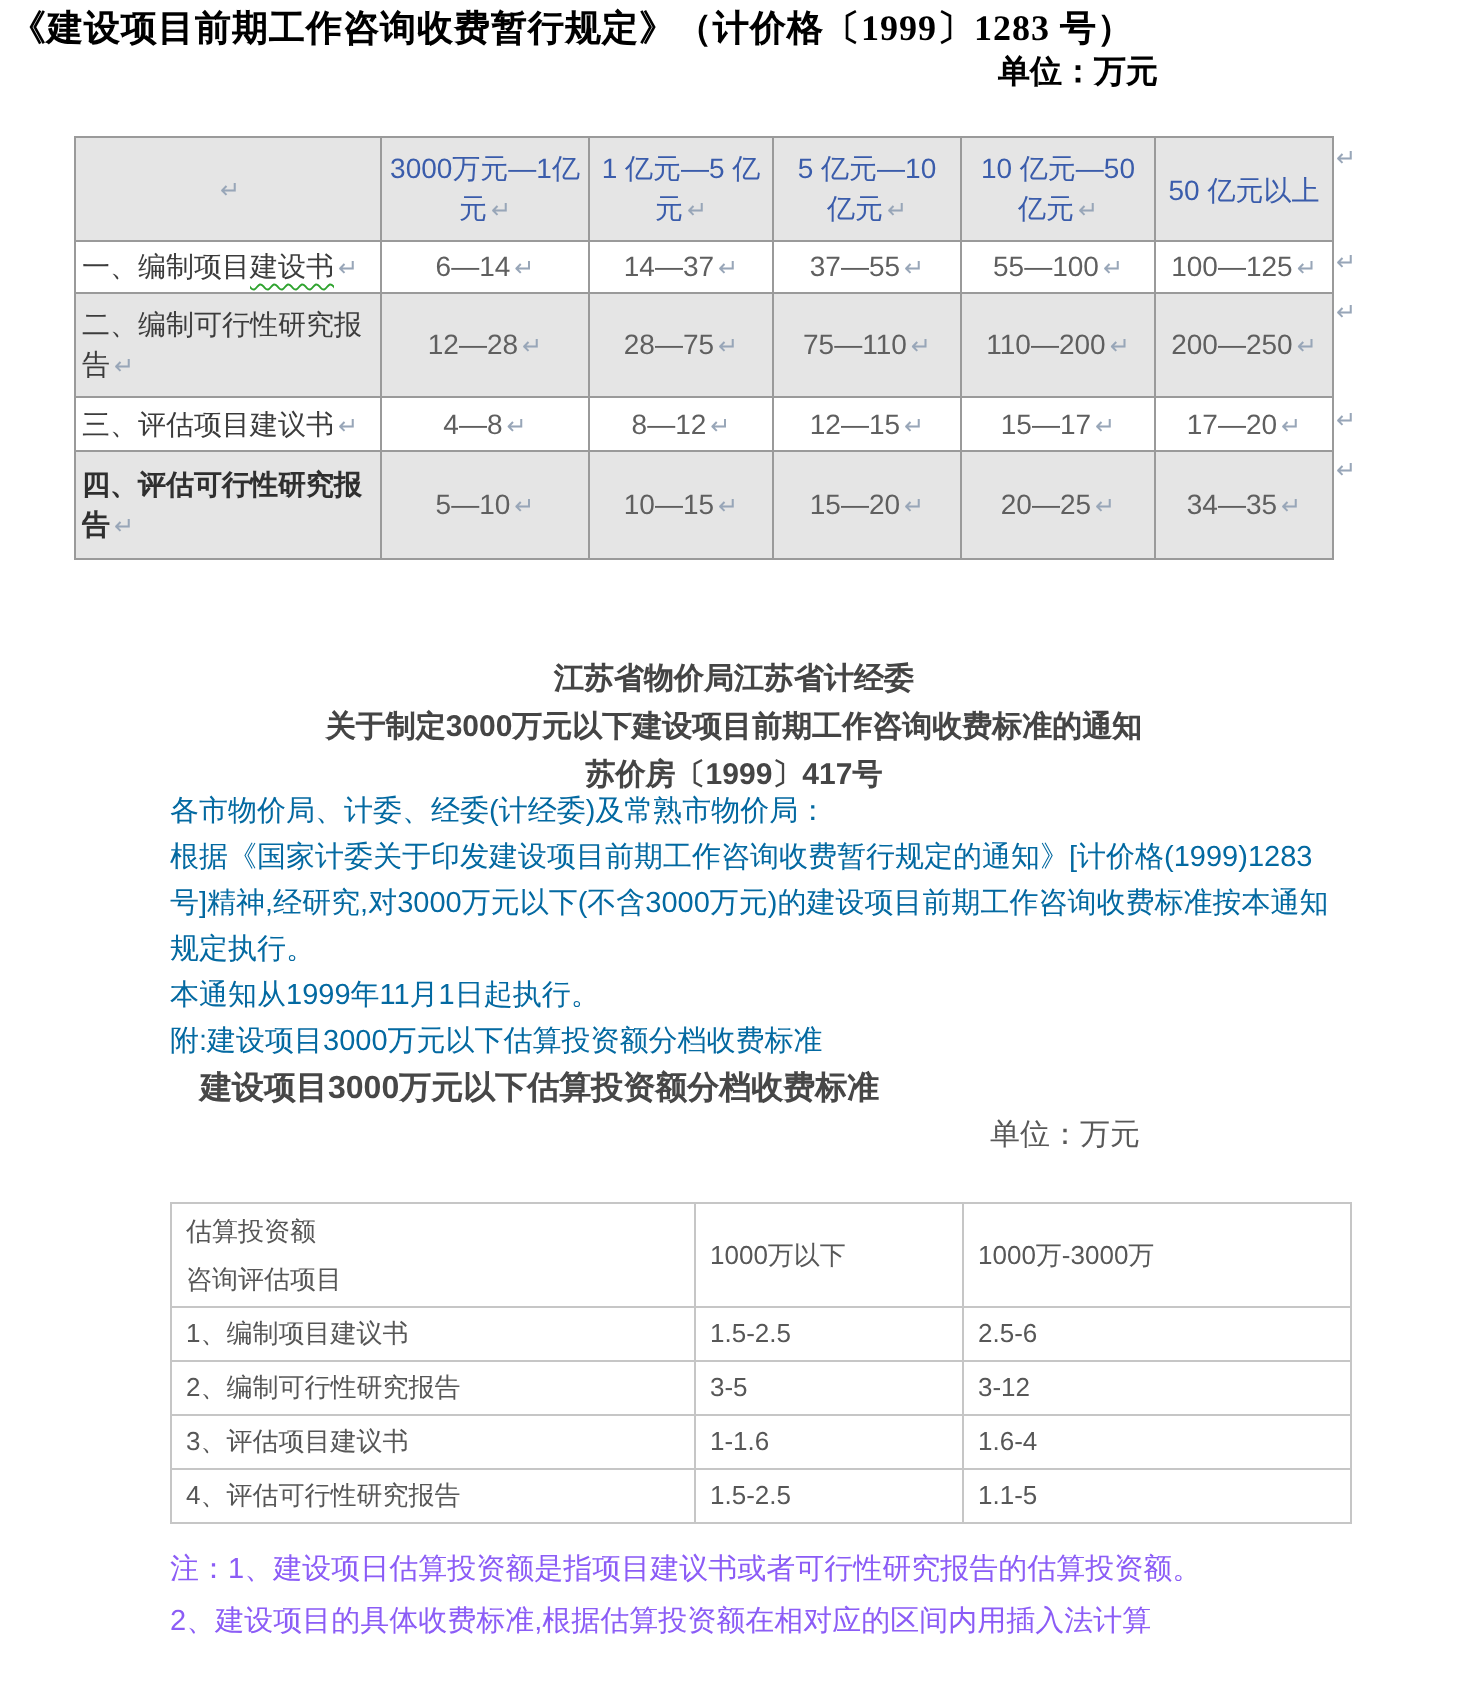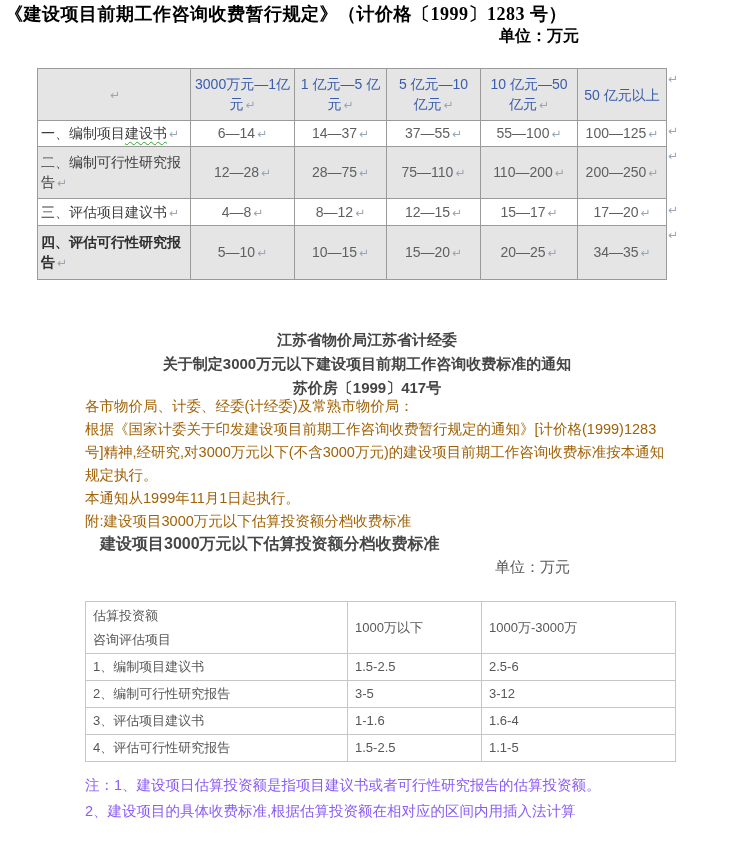--- a/index.html
+++ b/index.html
@@ -61,21 +61,21 @@
   
   .notice-head {
     position: absolute; left: 20px; top: 328px; width: 694px;
     text-align: center; font-weight: bold; color: #454545;
     font-size: 15px; line-height: 24px;
   }
 
   
   .notice-body {
     position: absolute; left: 85px; top: 395px; width: 580px;
-    font-size: 14.5px; color: #a16207; line-height: 23px;
+    font-size: 14.5px; color: #0369a1; line-height: 23px;
     text-align: left;
   }
 
   
   .t2-title {
     position: absolute; left: 100px; top: 534px; width: 633px;
     text-align: left; font-weight: bold; font-size: 16px; color: #474747;
   }
   .unit-t2 {
     position: absolute; left: 495px; top: 558px;

